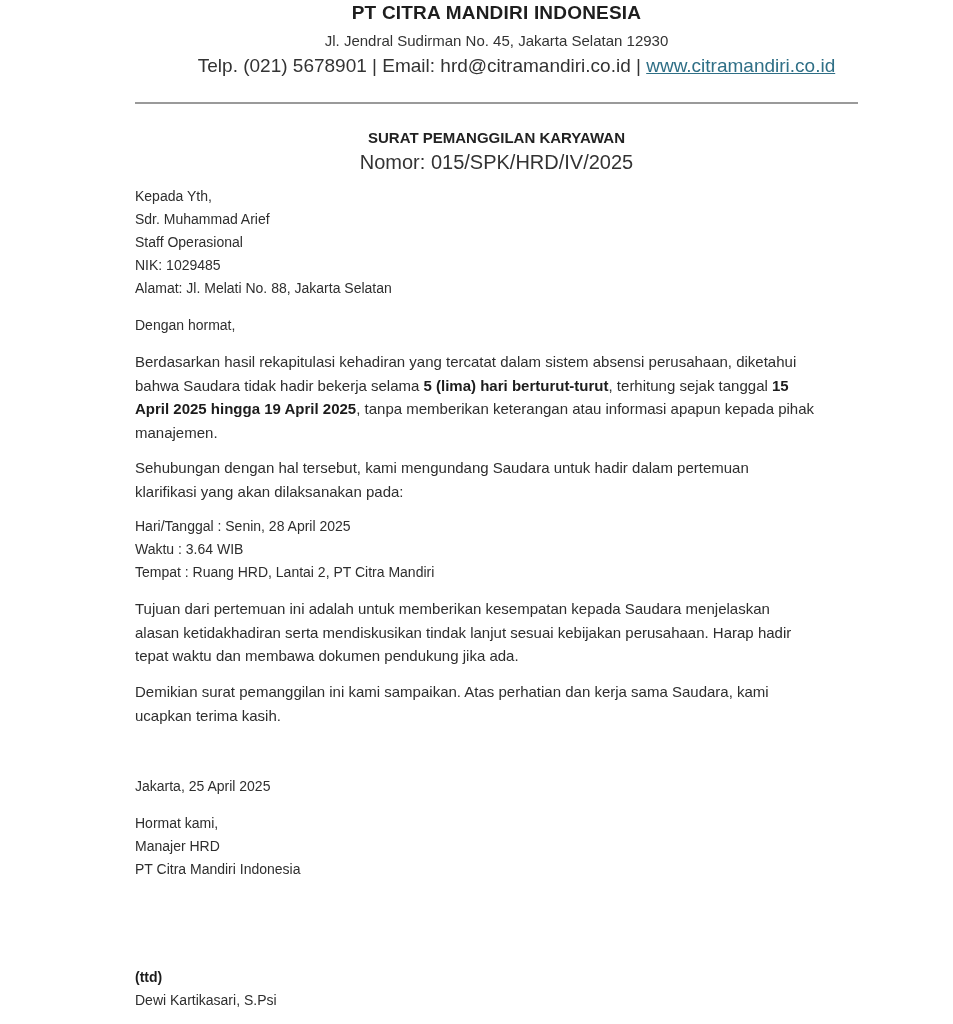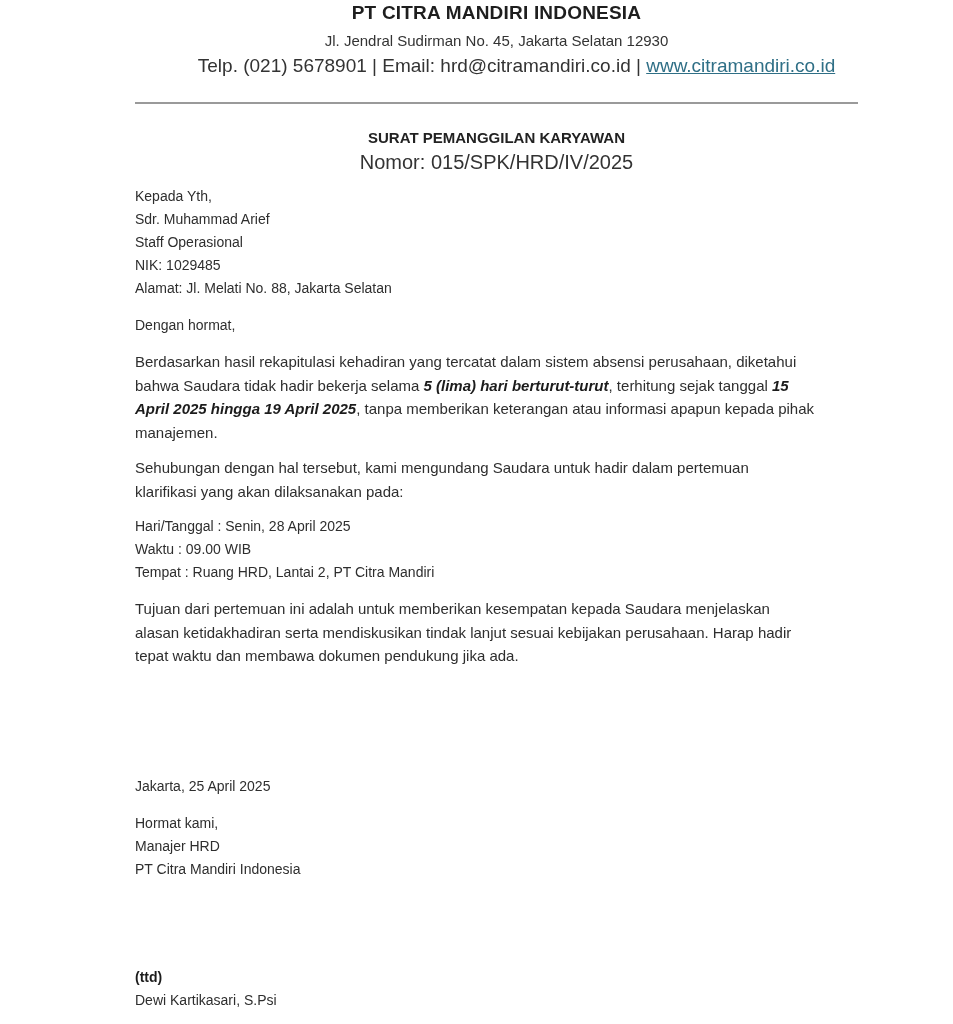--- a/index.html
+++ b/index.html
@@ -73,21 +73,21 @@
     }
     .para {
       position: absolute;
       left: 115px;
       width: 725px;
       font-size: 15px;
       line-height: 23.5px;
       color: #2e2e2e;
     }
     .para .line { display: block; white-space: nowrap; }
-    b { color: #1c1c1c; font-style: italic; }
+    b { color: #1c1c1c; }
   </style>
 </head>
 <body>
 
 <div class="page">
 
   <div class="abs center company-name">PT CITRA MANDIRI INDONESIA</div>
   <div class="abs center company-address">Jl. Jendral Sudirman No. 45, Jakarta Selatan 12930</div>
   <div class="abs center company-contact"><span>Telp. (021) 5678901 | Email: hrd@citramandiri.co.id | </span><a>www.citramandiri.co.id</a></div>
   <div class="rule"></div>
@@ -109,29 +109,33 @@
     <span class="line"><b>April 2025 hingga 19 April 2025</b><span>, tanpa memberikan keterangan atau informasi apapun kepada pihak</span></span>
     <span class="line">manajemen.</span>
   </div>
 
   <div class="para" style="top:456px">
     <span class="line">Sehubungan dengan hal tersebut, kami mengundang Saudara untuk hadir dalam pertemuan</span>
     <span class="line">klarifikasi yang akan dilaksanakan pada:</span>
   </div>
 
   <div class="abs body-text" style="top:515px">Hari/Tanggal : Senin, 28 April 2025</div>
-  <div class="abs body-text" style="top:538px">Waktu : 09.00 WIB</div>
+  <div class="abs body-text" style="top:538px">Waktu : 3.64 WIB</div>
   <div class="abs body-text" style="top:561px">Tempat : Ruang HRD, Lantai 2, PT Citra Mandiri</div>
 
   <div class="para" style="top:597px">
     <span class="line">Tujuan dari pertemuan ini adalah untuk memberikan kesempatan kepada Saudara menjelaskan</span>
     <span class="line">alasan ketidakhadiran serta mendiskusikan tindak lanjut sesuai kebijakan perusahaan. Harap hadir</span>
     <span class="line">tepat waktu dan membawa dokumen pendukung jika ada.</span>
   </div>
 
+  <div class="para" style="top:680px">
+    <span class="line">Demikian surat pemanggilan ini kami sampaikan. Atas perhatian dan kerja sama Saudara, kami</span>
+    <span class="line">ucapkan terima kasih.</span>
+  </div>
 
   <div class="abs body-text" style="top:775px">Jakarta, 25 April 2025</div>
   <div class="abs body-text" style="top:812px">Hormat kami,</div>
   <div class="abs body-text" style="top:835px">Manajer HRD</div>
   <div class="abs body-text" style="top:858px">PT Citra Mandiri Indonesia</div>
   <div class="abs body-text" style="top:966px; font-weight:bold; color:#1c1c1c">(ttd)</div>
   <div class="abs body-text" style="top:989px">Dewi Kartikasari, S.Psi</div>
 
 </div>
 

